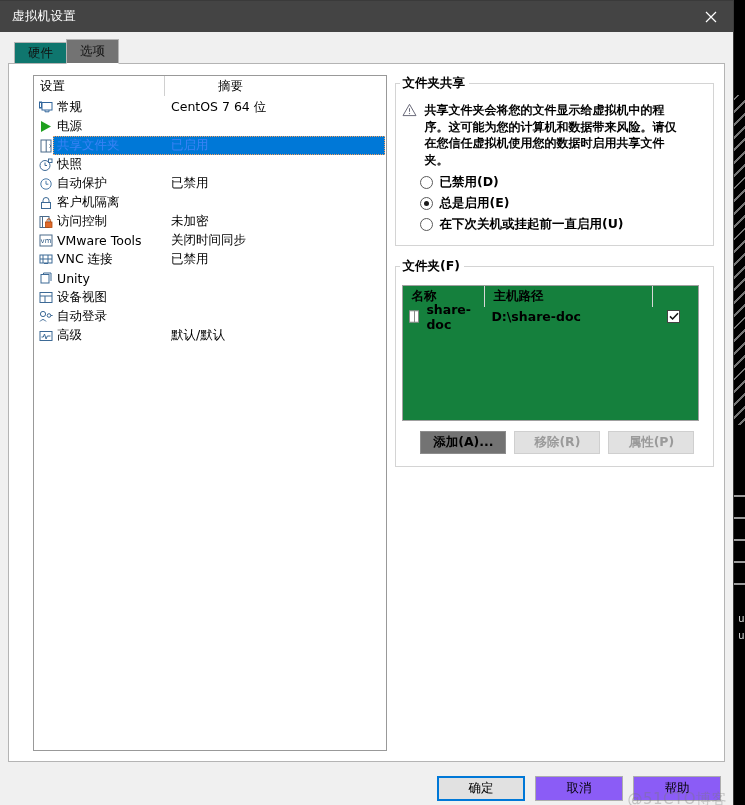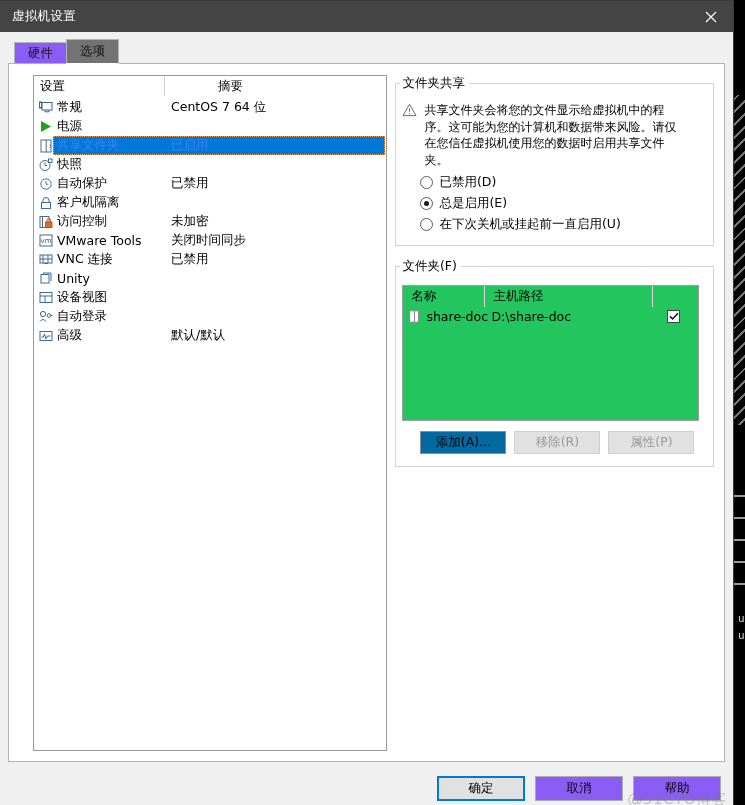--- a/index.html
+++ b/index.html
@@ -92,21 +92,21 @@
     display: flex; align-items: flex-end;
     position: relative; z-index: 3;
   }
   .tab {
     height: 22px;
     padding: 0 13px;
     font-size: 12.5px;
     color: #111;
     display: flex; align-items: center;
     border: 1px solid #b4b4b4;
-    background: #8b5cf6;
+    background: #0f766e;
     margin-right: -1px;
     cursor: pointer;
   }
   .tab.active {
     background: #737373;
     border-bottom-color: #ffffff;
     height: 25px;
     position: relative; z-index: 2;
     font-weight: normal;
   }
@@ -181,20 +181,21 @@
   .right-col {
     width: 320px;
     margin-left: 8px;
     margin-top: 1px;
   }
   fieldset.grp {
     border: 1px solid #d4d4d4;
     margin: 0 0 12px 0;
     padding: 8px 10px 12px 2px;
     background: transparent;
+    font-weight: bold;
   }
   fieldset.grp legend {
     font-size: 12.5px;
     color: #000;
     padding: 0 4px 0 2px;
     margin-left: 2px;
   }
   .warn-row {
     display: flex;
     gap: 7px;
@@ -226,21 +227,21 @@
     position: absolute;
     left: 3px; top: 3px;
     width: 5px; height: 5px;
     border-radius: 50%;
     background: #1a1a1a;
   }
 
   
   .folder-table {
     border: 1px solid #a0a0a0;
-    background: #22c55e;
+    background: #15803d;
     height: 136px;
     margin: 2px 4px 8px 4px;
     position: relative;
     overflow: hidden;
   }
   .ft-head {
     display: flex;
     height: 21px;
     font-size: 12.5px;
     color: #000;
@@ -281,21 +282,21 @@
     height: 23px;
     min-width: 86px;
     font-size: 12.5px;
     border: 1px solid #adadad;
     background: #e1e1e1;
     color: #000;
     display: flex; align-items: center; justify-content: center;
     cursor: pointer;
     font-family: inherit;
   }
-  .btn.primary-outline { background: #0369a1; border-color: #8d8d8d; }
+  .btn.primary-outline { background: #737373; border-color: #8d8d8d; }
   .btn.disabled { color: #9a9a9a; background: #e1e1e1; border-color: #cfcfcf; cursor: default; }
 
   
   .footer {
     flex: 0 0 auto;
     height: 52px;
     background: #f0f0f0;
     display: flex; align-items: center; justify-content: flex-end;
     padding-right: 12px;
     gap: 10px;

